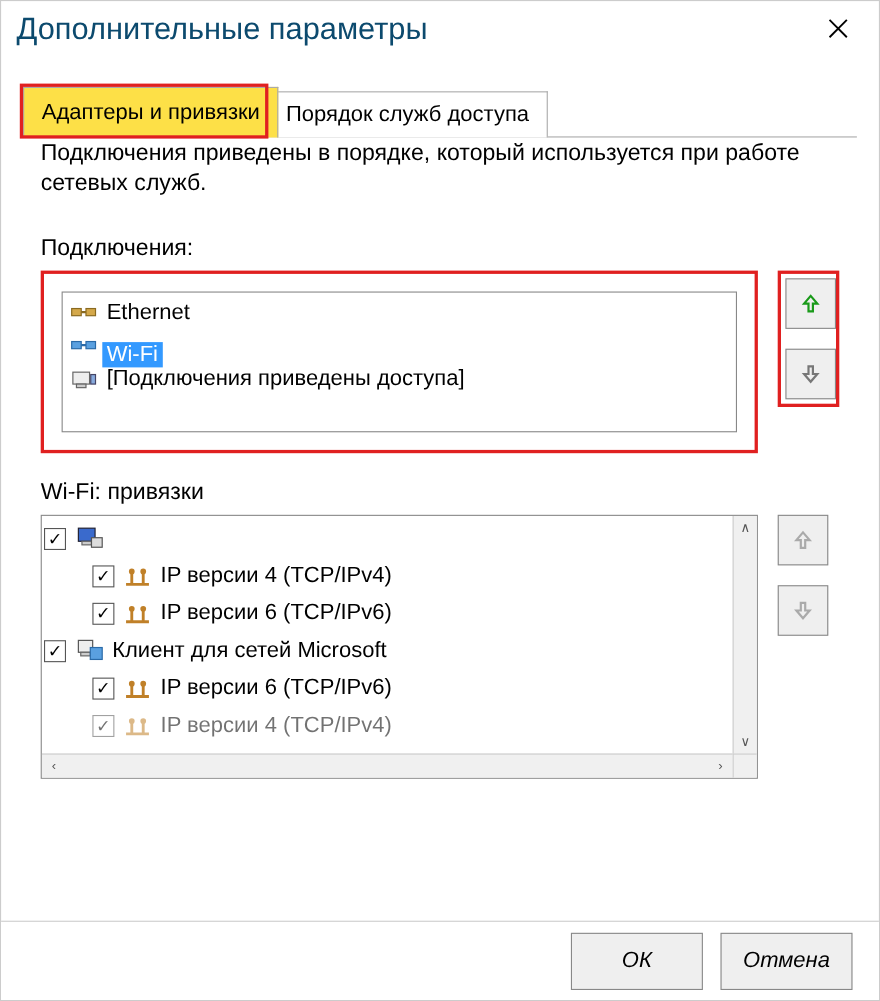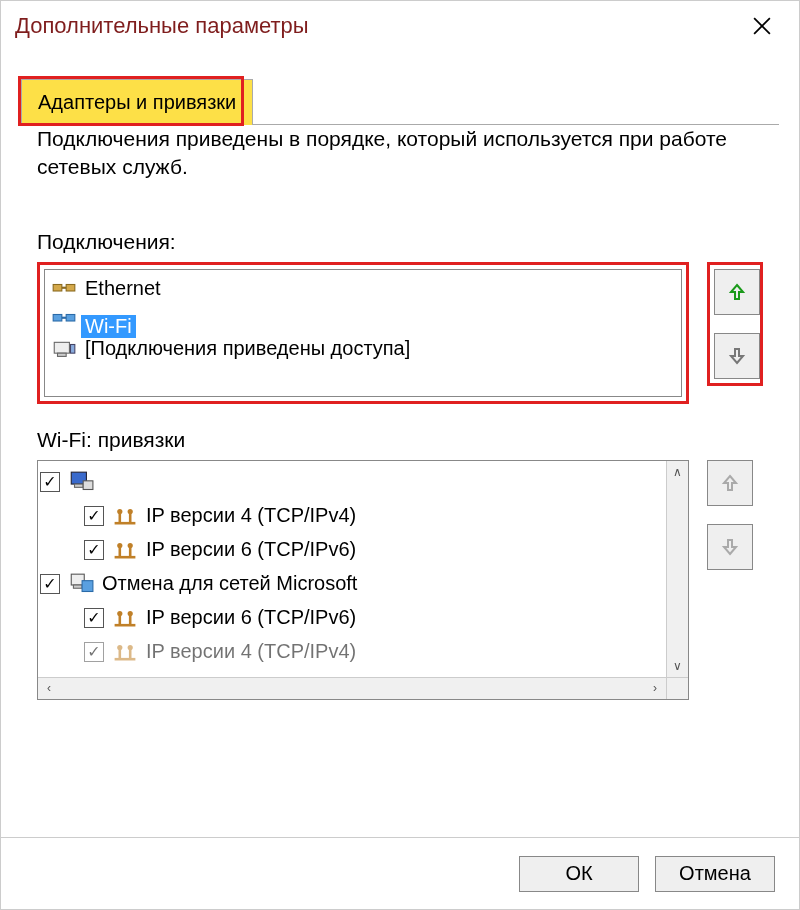--- a/index.html
+++ b/index.html
@@ -6,59 +6,59 @@
   body {
     margin: 0; padding: 0;
     font-family: "Segoe UI", Tahoma, Arial, sans-serif;
     font-size: 18px;
     background: #fff;
     width: 800px; height: 910px;
     overflow: hidden;
   }
   .window { width: 800px; height: 910px; border: 1px solid #ccc; background: #fff; position: relative; }
   .titlebar { height: 50px; display: flex; align-items: center; padding: 0 14px; }
-  .titlebar-title { flex: 1; font-size: 22px; color: #7f1d1d; }
+  .titlebar-title { flex: 1; font-size: 28px; color: #0c4a6e; }
   .close-x { width: 46px; height: 46px; display:flex; align-items:center; justify-content:center; cursor: default; }
   .close-x svg { width: 18px; height: 18px; }
 
   .tabs-row { position: relative; height: 44px; margin: 30px 20px 0 20px; border-bottom: 1px solid #aaa; }
   .tab {
     position: absolute; top: 0; height: 44px;
     background: #fff; border: 1px solid #aaa; border-bottom: none;
     padding: 8px 16px; font-size: 20px;
     display: inline-flex; align-items: center;
   }
   .tab.active { z-index: 2; top: -2px; height: 46px; background:#fde047; }
   .tab.inactive { z-index: 1; top: 2px; height: 42px; }
   .tab-highlight-box { border: 3px solid #e02020; position: absolute; z-index: 3; pointer-events:none; }
 
   .content { padding: 0 36px; }
 
   .desc-text { font-size: 21px; line-height: 1.35; }
-  .label-text { margin-top: 48px; font-size: 21px; }
+  .label-text { margin-top: 32px; font-size: 21px; }
 
   .conn-row { display: flex; align-items: flex-start; margin-top: 8px; }
   .conn-list {
     flex: 1; height: 128px; border: 1px solid #888; background: #fff;
     padding: 4px 2px;
   }
   .conn-item { display:flex; align-items:center; height: 30px; padding: 0 4px; font-size: 20px; }
   .conn-item .label { padding: 0 4px; }
   .conn-item.selected .label { background: #3399ff; color: #fff; margin-top: 16px; }
   .conn-icon { width: 26px; height: 22px; margin-right: 4px; display:inline-flex; align-items:center; justify-content:center; }
 
   .arrow-col { width: 56px; margin-left: 18px; display:flex; flex-direction:column; gap: 18px; }
   .arrow-btn {
     width: 46px; height: 46px; border: 1px solid #888; background: #efefef;
     display:flex; align-items:center; justify-content:center;
   }
   .arrow-btn.disabled { color: #999; }
   .arrow-btn svg { width: 20px; height: 20px; }
 
-  .highlight-box { border: 3px solid #e02020; padding: 4px; }
+  .highlight-box { border: 3px solid #e02020; padding: 16px; }
 
   .bindings-row { display:flex; align-items:flex-start; margin-top: 8px; }
   .bindings-box {
     flex:1; height: 240px; border: 1px solid #888; background:#fff;
     position: relative; overflow: hidden;
   }
   .bindings-inner { position:absolute; top:0; left:0; right:22px; bottom:22px; overflow:hidden; padding: 4px 2px; }
   .bind-item { display:flex; align-items:center; height: 34px; font-size: 20px; white-space: nowrap; }
   .bind-item.child { padding-left: 44px; }
   .chk { width: 20px; height: 20px; border: 1px solid #555; margin-right: 8px; display:inline-flex; align-items:center; justify-content:center; font-size:16px; }
@@ -70,40 +70,43 @@
   .hscroll { position:absolute; left:0; right:22px; bottom:0; height:22px; background:#f0f0f0; border-top:1px solid #ccc; display:flex; }
   .hscroll .sbtn { width:22px; display:flex; align-items:center; justify-content:center; color:#555; font-size:12px; }
   .hscroll .track { flex:1; }
   .corner { position:absolute; right:0; bottom:0; width:22px; height:22px; background:#f0f0f0; border-left:1px solid #ccc; border-top:1px solid #ccc; }
 
   .footer {
     position:absolute; left:0; right:0; bottom:0; height:72px;
     border-top: 1px solid #ccc; background:#fff;
     display:flex; align-items:center; justify-content:flex-end; padding: 0 24px; gap: 16px;
   }
-  .btn { min-width: 120px; height: 36px; border: 1px solid #888; background:#efefef; font-size:20px; display:inline-flex; align-items:center; justify-content:center; }
+  .btn { min-width: 120px; height: 52px; border: 1px solid #888; background:#efefef; font-size:20px; display:inline-flex; align-items:center; justify-content:center;font-style:italic; }
 </style>
 </head>
 <body>
 
 <div class="window">
 
   <div class="titlebar">
     <div class="titlebar-title">Дополнительные параметры</div>
     <div class="close-x">
       <svg viewBox="0 0 16 16">
           <line x1="1" y1="1" x2="15" y2="15" stroke="#000" stroke-width="1.5"></line>
           <line x1="15" y1="1" x2="1" y2="15" stroke="#000" stroke-width="1.5"></line>
         </svg>
     </div>
   </div>
 
   <div class="tabs-row">
     <div class="tab active" style="left:0;">
       <span>Адаптеры и привязки</span>
+    </div>
+    <div class="tab inactive" style="left:222px;">
+      <span>Порядок служб доступа</span>
     </div>
     <div class="tab-highlight-box" style="left:-3px; top:-5px; width:226px; height:50px;"></div>
   </div>
 
   <div class="content">
     <div class="desc-text">Подключения приведены в порядке, который используется при работе сетевых служб.</div>
 
     <div class="label-text">Подключения:</div>
 
     <div class="conn-row">
@@ -202,21 +205,21 @@
 
           <div class="bind-item">
             <span class="chk">✓</span>
             <span class="bind-icon">
               <svg viewBox="0 0 24 22">
                   <rect x="3" y="2" width="12" height="10" fill="#eee" stroke="#555"></rect>
                   <rect x="5" y="12" width="8" height="3" fill="#ccc" stroke="#666"></rect>
                   <rect x="13" y="8" width="10" height="10" fill="#5aa0e0" stroke="#2a6aa8"></rect>
                 </svg>
             </span>
-            <span>Отмена для сетей Microsoft</span>
+            <span>Клиент для сетей Microsoft</span>
           </div>
 
           <div class="bind-item child">
             <span class="chk">✓</span>
             <span class="bind-icon">
               <svg viewBox="0 0 20 16">
                   <line x1="2" y1="14" x2="18" y2="14" stroke="#c08028" stroke-width="2"></line>
                   <line x1="6" y1="14" x2="6" y2="6" stroke="#c08028" stroke-width="2"></line>
                   <line x1="14" y1="14" x2="14" y2="6" stroke="#c08028" stroke-width="2"></line>
                   <circle cx="6" cy="5" r="2" fill="#c08028"></circle>

